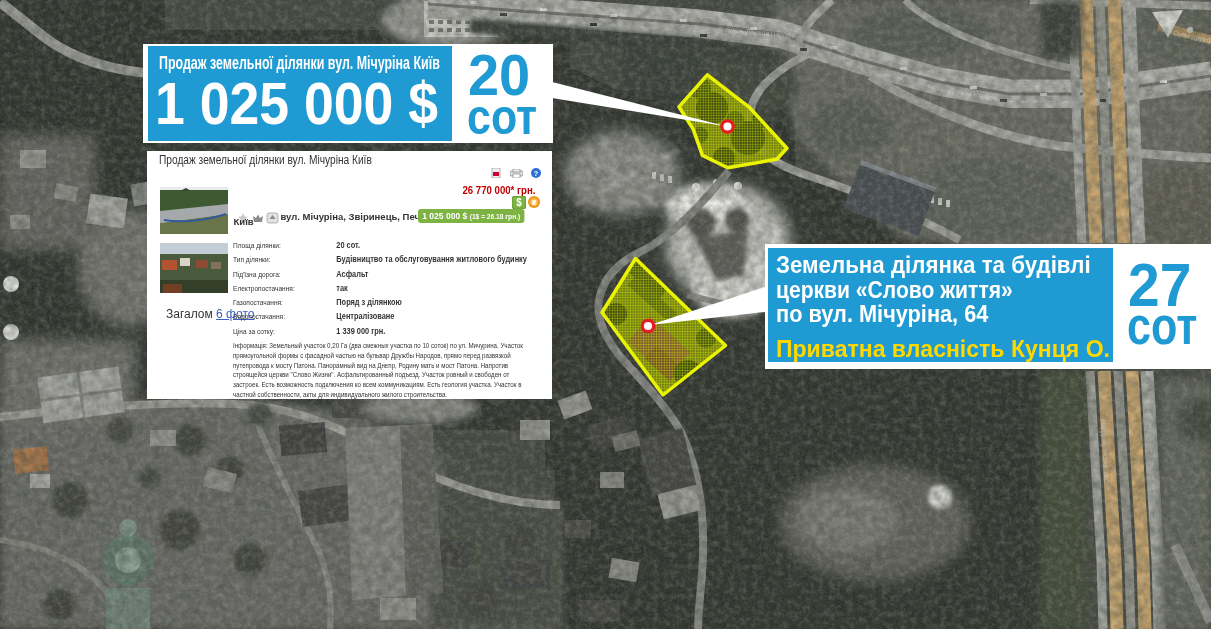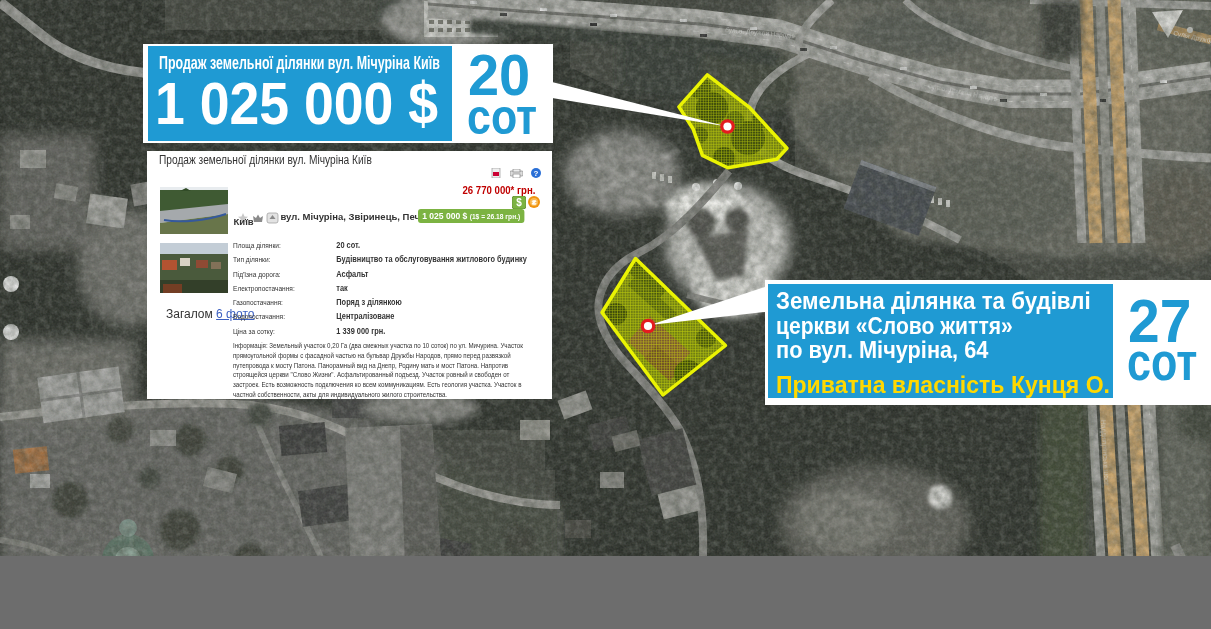--- a/index.html
+++ b/index.html
@@ -1,17 +1,17 @@
 <!DOCTYPE html>
 <html><head>
 <meta charset="utf-8">
 <style>
 html,body{margin:0;padding:0;}
 body{width:1211px;height:629px;overflow:hidden;font-family:"Liberation Sans",sans-serif;background:#6d6d6d;}
-.stage{position:relative;width:1211px;height:556px;overflow:hidden;}
+.stage{position:relative;width:1211px;height:629px;overflow:hidden;}
 .abs{position:absolute;}
 .nw{white-space:nowrap;}
 </style>
 </head>
 <body>
 <div class="stage">
 
 <svg class="abs" style="left:0;top:0" width="1211" height="629" viewBox="0 0 1211 629">
 <defs>
 <filter id="b2" x="-30%" y="-30%" width="160%" height="160%">
@@ -480,21 +480,21 @@
 <div style="height:14.3px;white-space:nowrap;"><span style="display:inline-block;width:126px;">Під'їзна дорога:</span><b style="font-size:9px;">Асфальт</b></div>
 <div style="height:14.3px;white-space:nowrap;"><span style="display:inline-block;width:126px;">Електропостачання:</span><b style="font-size:9px;">так</b></div>
 <div style="height:14.3px;white-space:nowrap;"><span style="display:inline-block;width:126px;">Газопостачання:</span><b style="font-size:9px;">Поряд з ділянкою</b></div>
 <div style="height:14.3px;white-space:nowrap;"><span style="display:inline-block;width:126px;">Водопостачання:</span><b style="font-size:9px;">Централізоване</b></div>
 <div style="height:14.3px;white-space:nowrap;"><span style="display:inline-block;width:126px;">Ціна за сотку:</span><b style="font-size:9px;">1 339 000 грн.</b></div>
 </div>
 
 <div class="abs" style="left:86.5px;top:190px;width:388px;font-size:8px;line-height:9.8px;color:#333;transform:scaleX(0.77);transform-origin:0 0;">Інформація: Земельный участок 0,20 Га (два смежных участка по 10 соток) по ул. Мичурина. Участок прямоугольной формы с фасадной частью на бульвар Дружбы Народов, прямо перед развязкой путепровода к мосту Патона. Панорамный вид на Днепр, Родину мать и мост Патона. Напротив строящейся церкви "Слово Жизни". Асфальтированный подъезд. Участок ровный и свободен от застроек. Есть возможность подключения ко всем коммуникациям. Есть геология участка. Участок в частной собственности, акты для индивидуального жилого строительства.</div>
 </div>
 
-<div class="abs" style="left:765px;top:243.5px;width:446px;height:125px;background:#ffffff;margin-top:36px;">
+<div class="abs" style="left:765px;top:243.5px;width:446px;height:125px;background:#ffffff;">
 
 <div class="abs" style="left:3px;top:4.5px;width:344.5px;height:113.5px;background:#1f9ad3;"></div>
 
 <div id="b1" class="abs nw" style="left:11px;top:7px;color:#fff;font-weight:bold;font-size:24px;transform:scaleX(0.929);transform-origin:0 0;">Земельна ділянка та будівлі</div>
 
 <div id="b2x" class="abs nw" style="left:11px;top:32.5px;color:#fff;font-weight:bold;font-size:24px;transform:scaleX(0.878);transform-origin:0 0;">церкви «Слово життя»</div>
 
 <div id="b3" class="abs nw" style="left:11px;top:56px;color:#fff;font-weight:bold;font-size:24px;transform:scaleX(0.906);transform-origin:0 0;">по вул. Мічуріна, 64</div>
 
 <div id="b4x" class="abs nw" style="left:11px;top:91px;color:#ffd800;font-weight:bold;font-size:24px;transform:scaleX(0.9596);transform-origin:0 0;">Приватна власність Кунця О.</div>

